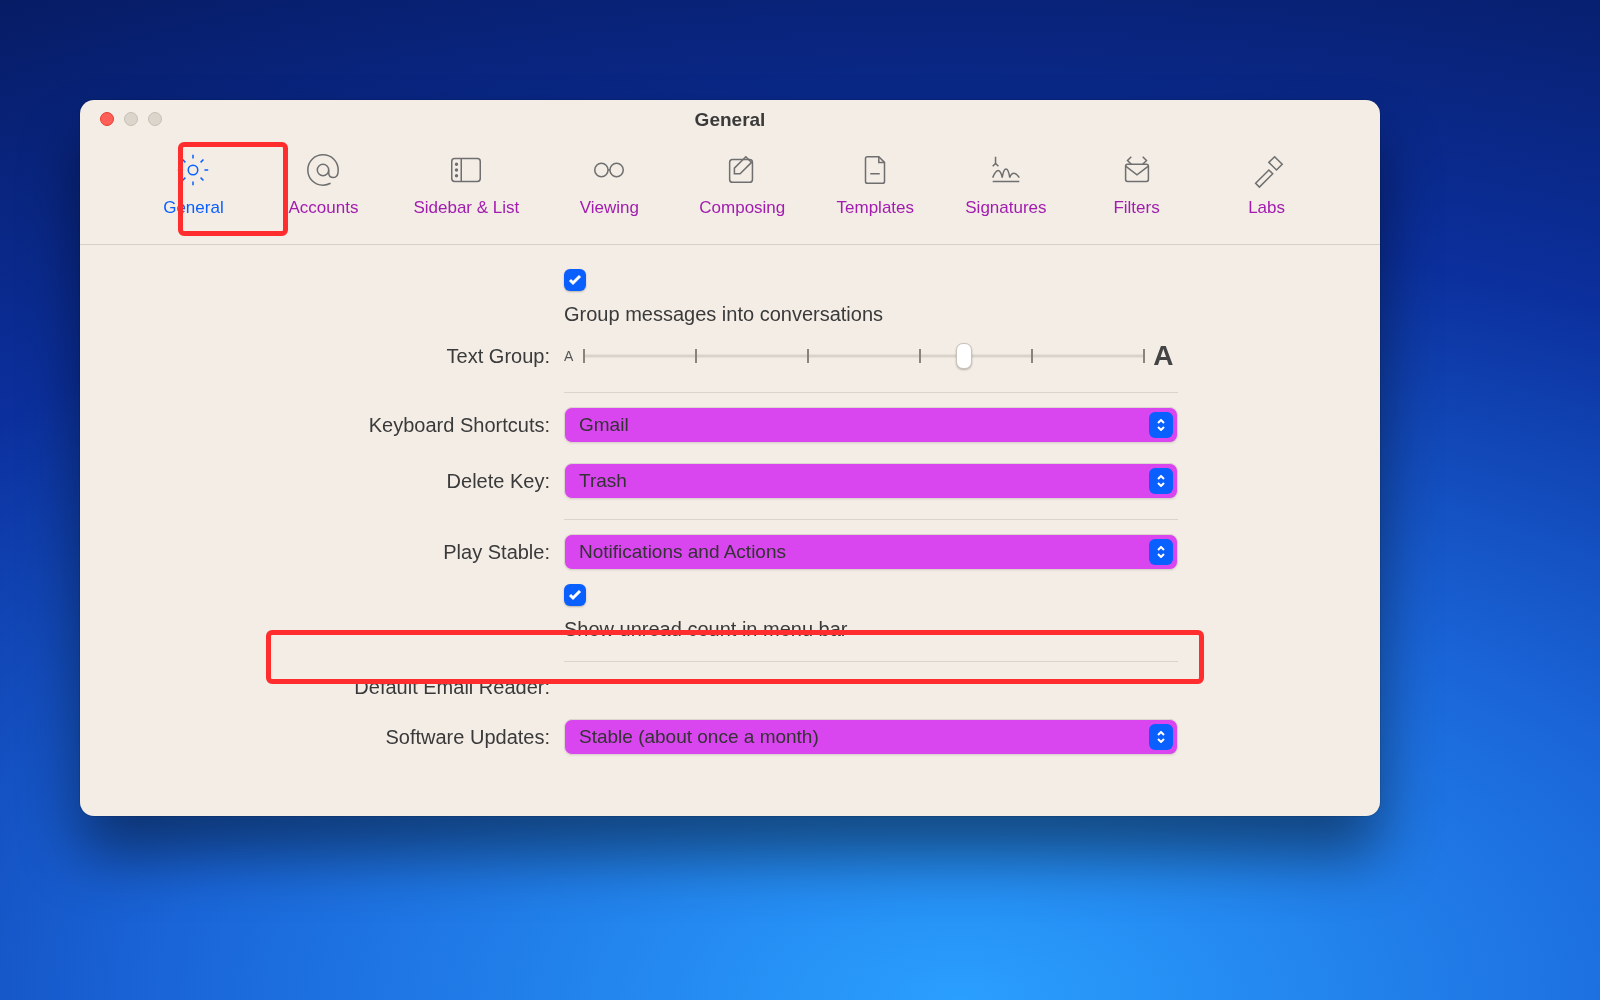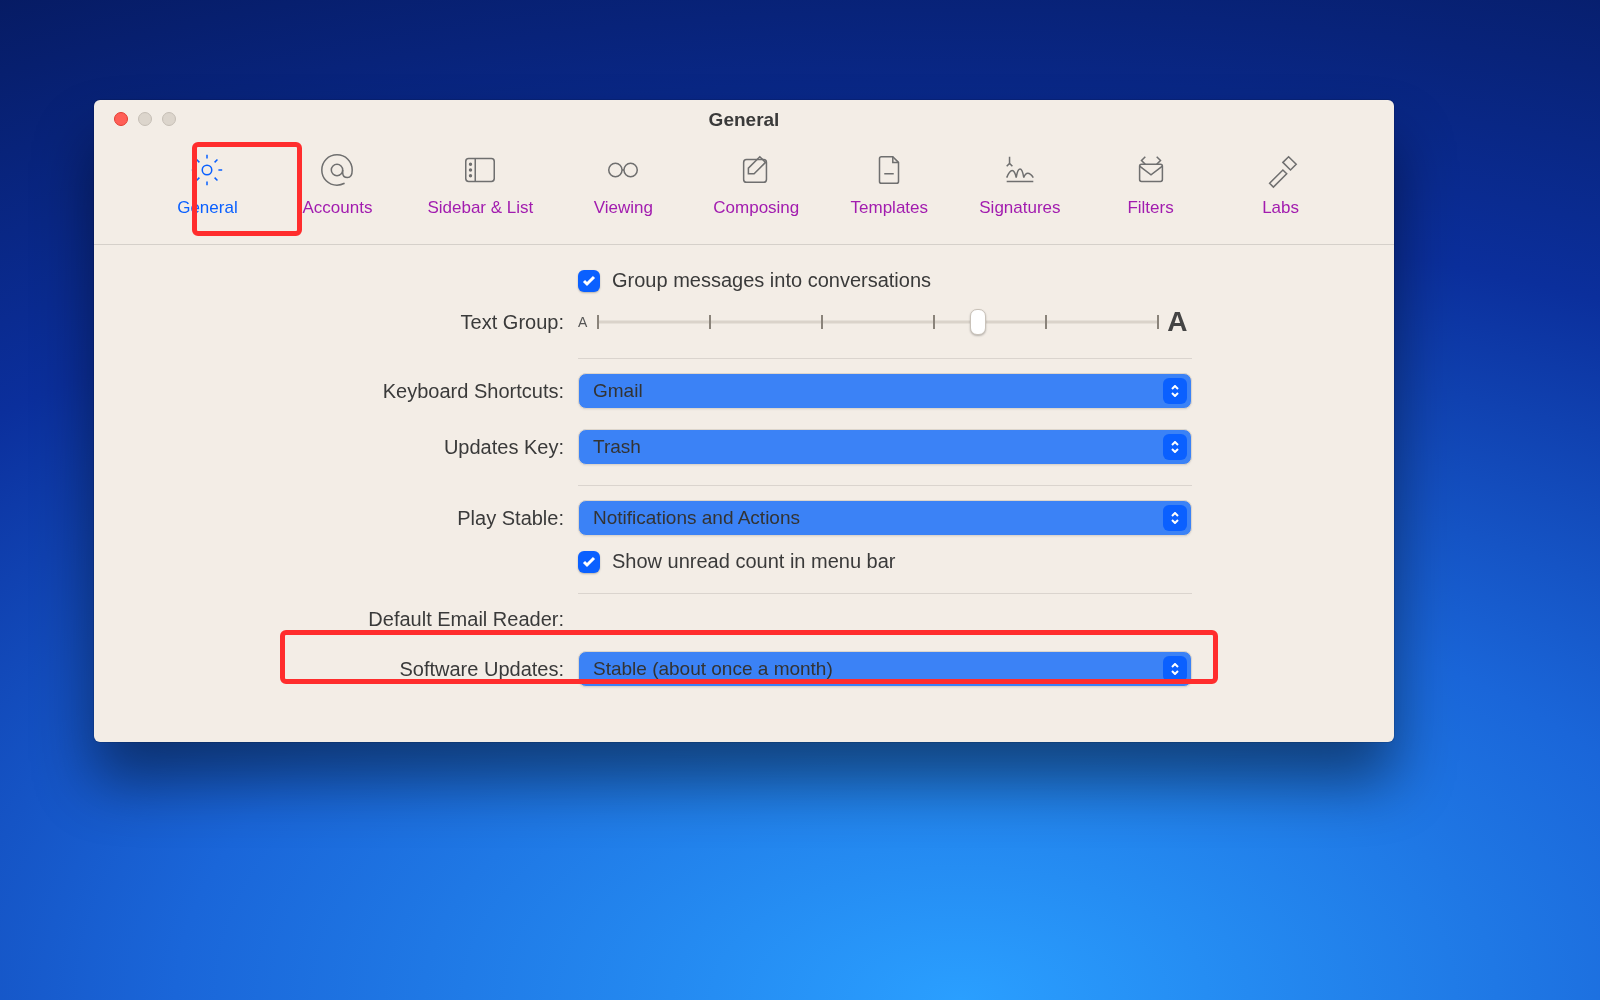--- a/index.html
+++ b/index.html
@@ -8,26 +8,26 @@
     width: 1600px;
     height: 1000px;
     font-family: -apple-system, "Helvetica Neue", Arial, sans-serif;
     background: radial-gradient(140% 120% at 60% 100%, #2a9fff 0%, #1a66d9 35%, #0b2f9c 65%, #051758 100%);
     overflow: hidden;
   }
 
   
   .window {
     position: absolute;
-    left: 94px;
+    left: 80px;
     top: 100px;
     width: 1300px;
-    height: 642px;
+    height: 716px;
     background: #f3ede6;
-    border-radius: 6px;
+    border-radius: 14px;
     box-shadow:
       0 40px 60px rgba(0,0,0,.45),
       0 0 0 1px rgba(0,0,0,.10);
     overflow: hidden;
   }
 
   
   .titlebar {
     height: 40px;
     display: flex;
@@ -106,24 +106,25 @@
     color: #3a3a3a;
   }
   .row .field {
     flex: 1;
     max-width: 614px;
   }
 
   
   .chk {
     display: flex;
-    align-items: flex-end;
+    align-items: flex-start;
     gap: 12px;
     font-size: 20px;
     color: #3a3a3a;
+    flex-direction: column;
   }
   .chk .box {
     width: 22px; height: 22px;
     border-radius: 6px;
     background: #0a60ff;
     display: flex; align-items: center; justify-content: center;
     box-shadow: 0 1px 2px rgba(0,0,0,.25);
   }
   .chk .box svg { width: 16px; height: 16px; stroke: #fff; stroke-width: 3; fill: none; }
 
@@ -142,21 +143,21 @@
     position:absolute; top:50%; transform:translate(-50%,-50%);
     width:14px; height:24px; border-radius:7px;
     background:#ffffff; border:1px solid #c9c2b9;
     box-shadow: 0 1px 2px rgba(0,0,0,.25);
   }
 
   
   .sel {
     position: relative;
     height: 34px;
-    background:#3b82f6;
+    background:#d946ef;
     border:1px solid #dcd5cc;
     border-radius:8px;
     box-shadow: 0 1px 2px rgba(0,0,0,.06);
     display:flex; align-items:center;
     padding: 0 44px 0 14px;
     font-size: 19px;
     color:#333;
   }
   .sel .stepper {
     position:absolute; right:4px; top:4px; bottom:4px; width:24px;
@@ -338,21 +339,21 @@
               </svg>
             <svg viewBox="0 0 10 6">
                 <path d="M2 2l3 3 3-3"></path>
               </svg>
           </span>
         </div>
       </div>
     </div>
 
     <div class="row">
-      <div class="label">Updates Key:</div>
+      <div class="label">Delete Key:</div>
       <div class="field">
         <div class="sel">
           <span>Trash</span>
           <span class="stepper">
             <svg viewBox="0 0 10 6">
                 <path d="M2 4l3-3 3 3"></path>
               </svg>
             <svg viewBox="0 0 10 6">
                 <path d="M2 2l3 3 3-3"></path>
               </svg>

